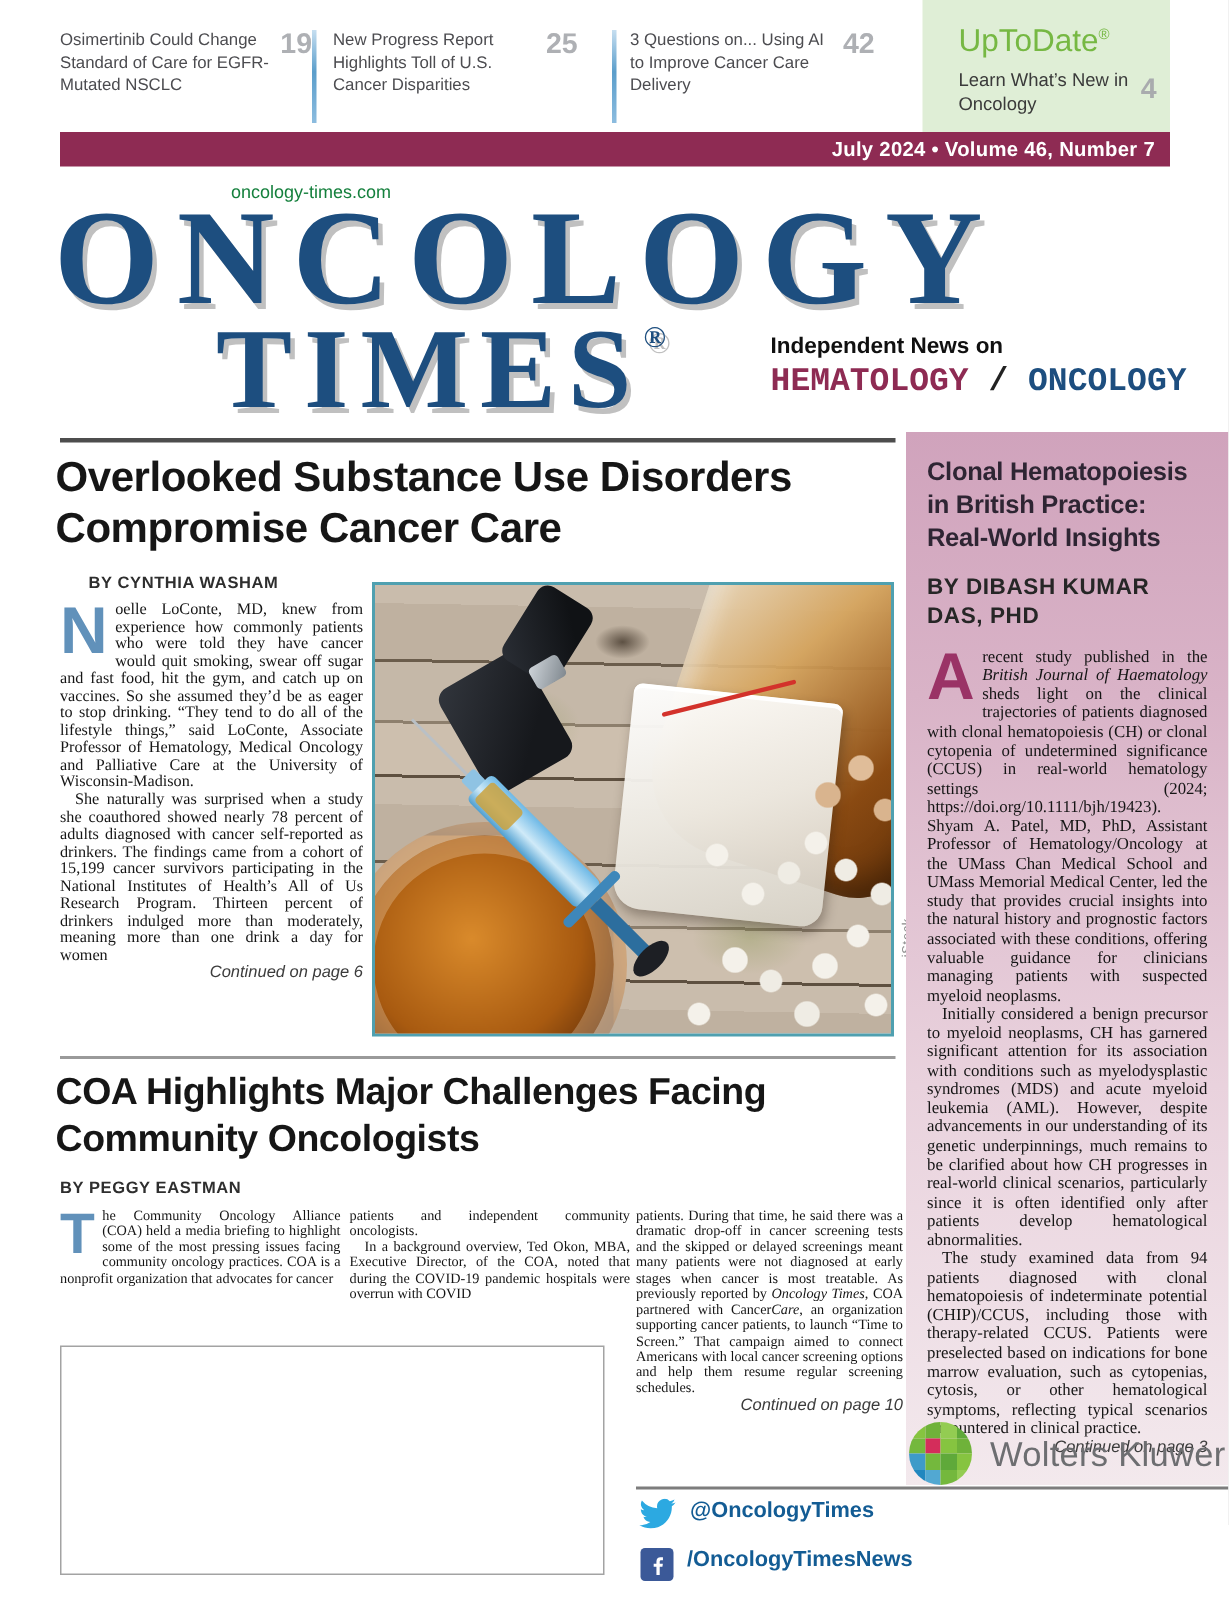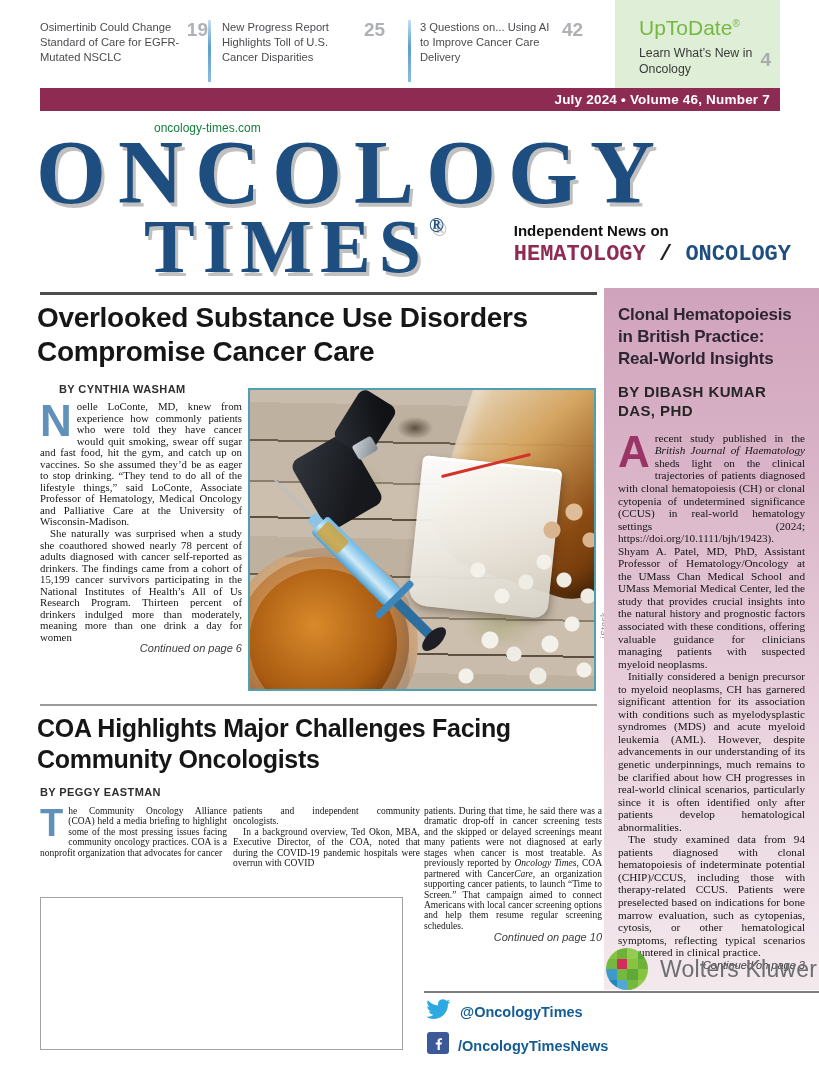--- a/index.html
+++ b/index.html
@@ -124,21 +124,21 @@
          border:1.5px solid #a3a3a3;}
   
   .sidebar{position:absolute;left:604px;top:288px;width:215px;height:702px;box-sizing:border-box;
            padding:16px 14px 8px;overflow:hidden;
            background:linear-gradient(180deg,#d0a3bc 0%,#d9b3c7 25%,#e9d2dd 62%,#f3e9ed 100%);}
   .sb-h{font-weight:bold;font-size:17px;line-height:1.3;color:#2e2533;letter-spacing:-0.2px;}
   .sb-by{margin-top:13px;width:150px;font-weight:bold;font-size:15px;line-height:1.25;color:#262626;
          letter-spacing:.4px;}
   .sb-body{margin-top:11px;font-size:11.2px;line-height:1.12;}
   
-  .social{position:absolute;display:flex;align-items:flex-end;gap:9px;font-weight:bold;font-size:14.5px;
+  .social{position:absolute;display:flex;align-items:flex-start;gap:9px;font-weight:bold;font-size:14.5px;
           color:#135c94;}
   .tw{left:426px;top:999px;}
   .fb{left:427px;top:1032px;}
   .fb-ic{width:22px;height:22px;background:#3b5998;border-radius:3px;display:flex;align-items:center;
          justify-content:center;}
   .wk{position:absolute;left:606px;top:948px;display:flex;align-items:center;gap:12px;text-align:center;}
   .wk-logo{width:42px;height:42px;border-radius:50%;overflow:hidden;display:grid;
            grid-template-columns:repeat(4,1fr);grid-template-rows:repeat(4,1fr);}
   .wk-logo i{display:block;}
   .wk-name{font-size:23px;color:#6d6e71;letter-spacing:.2px;}

